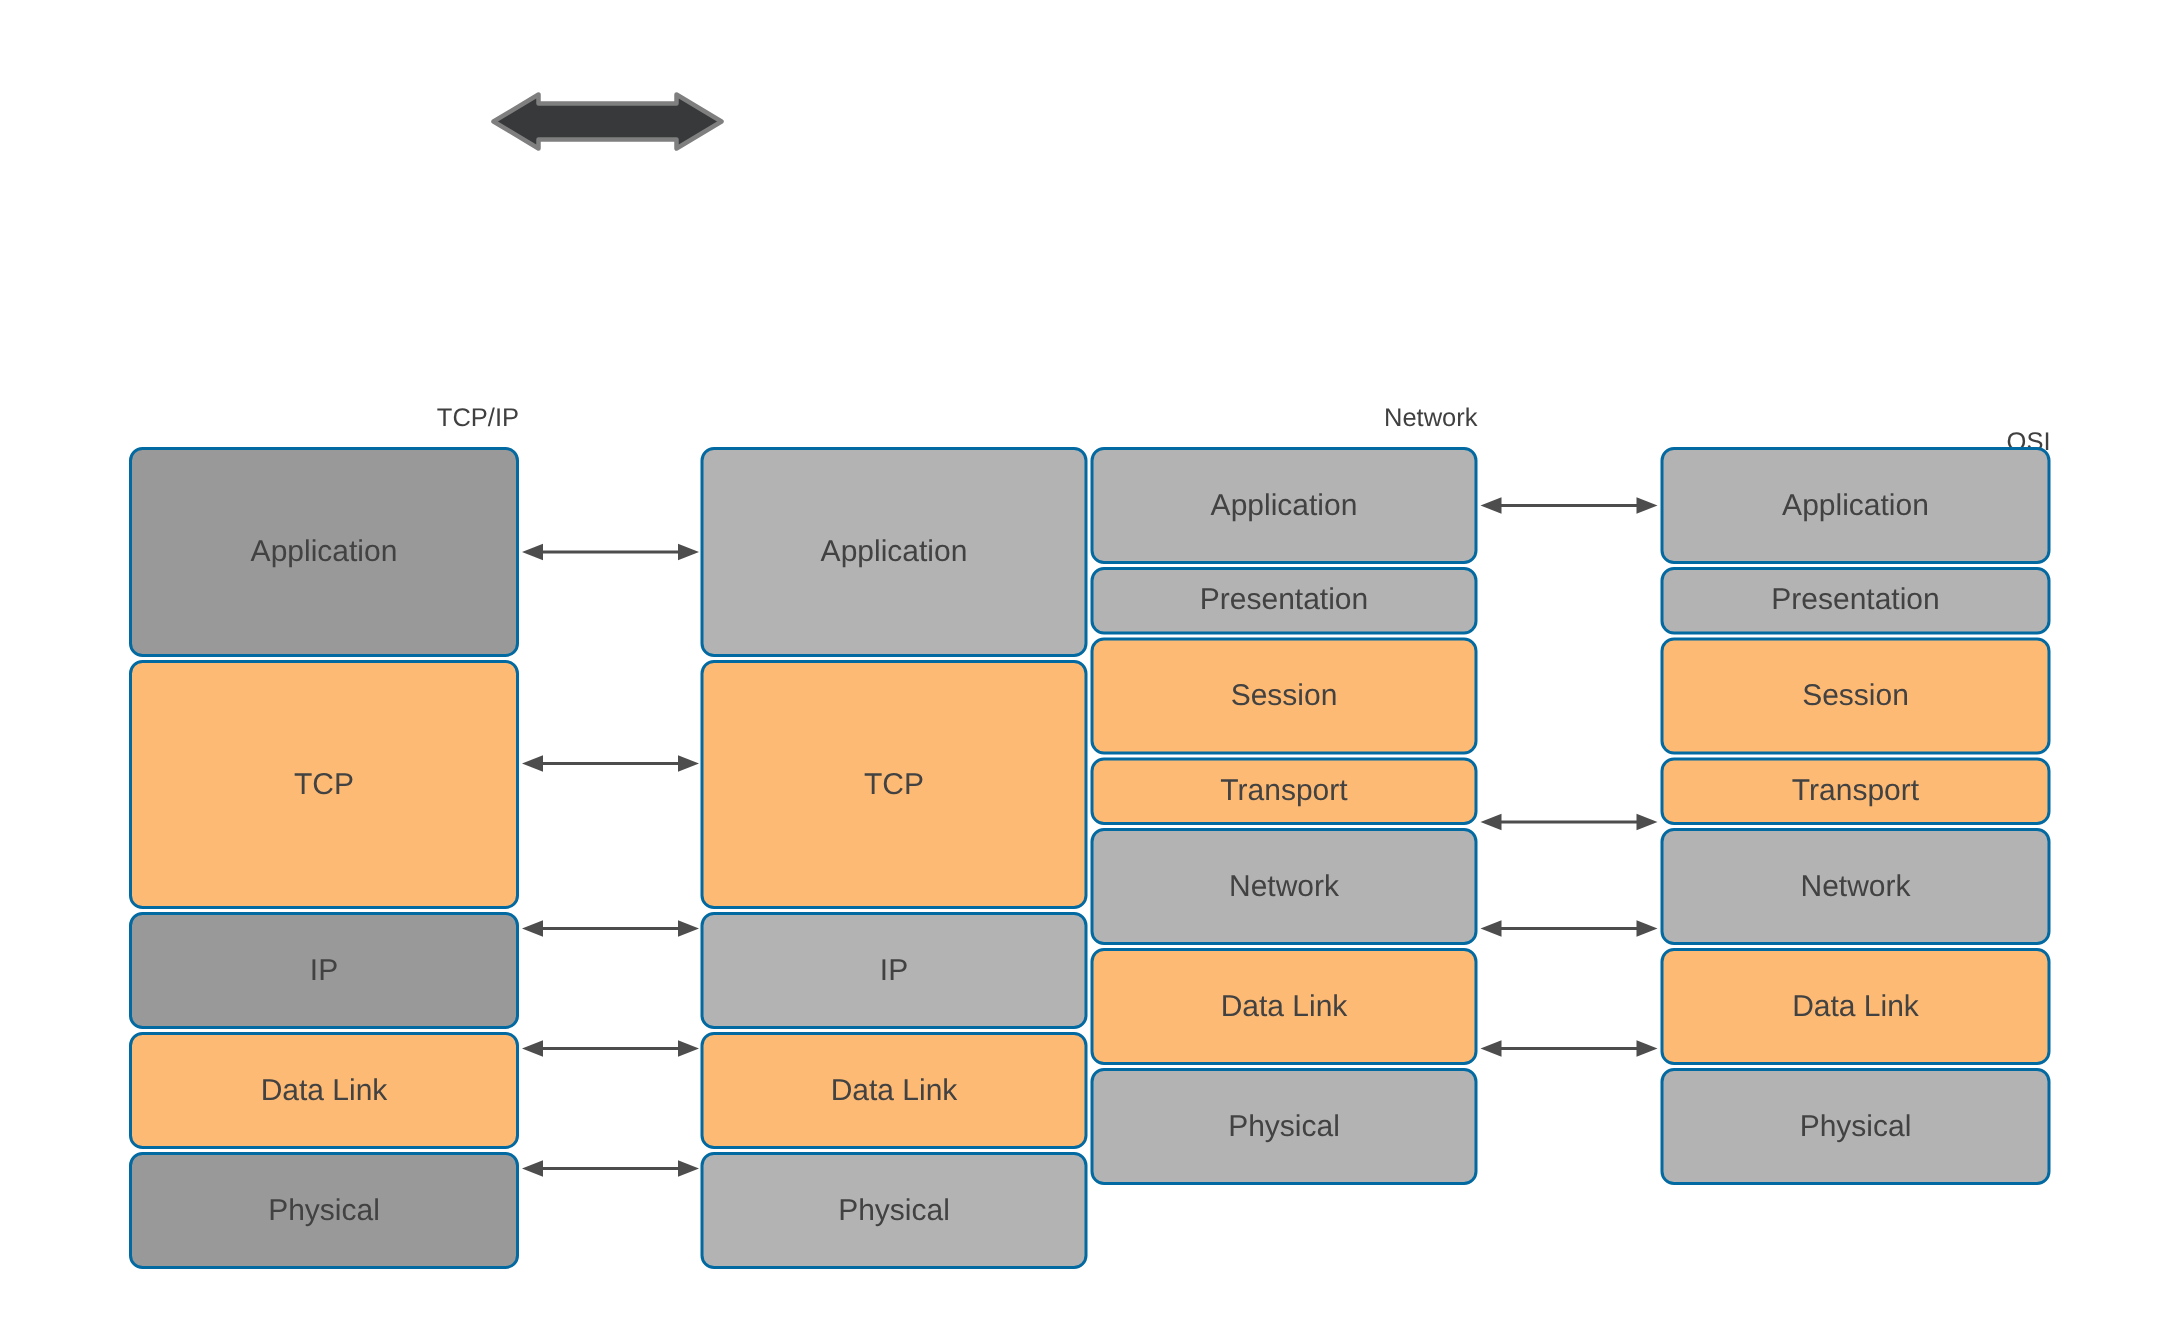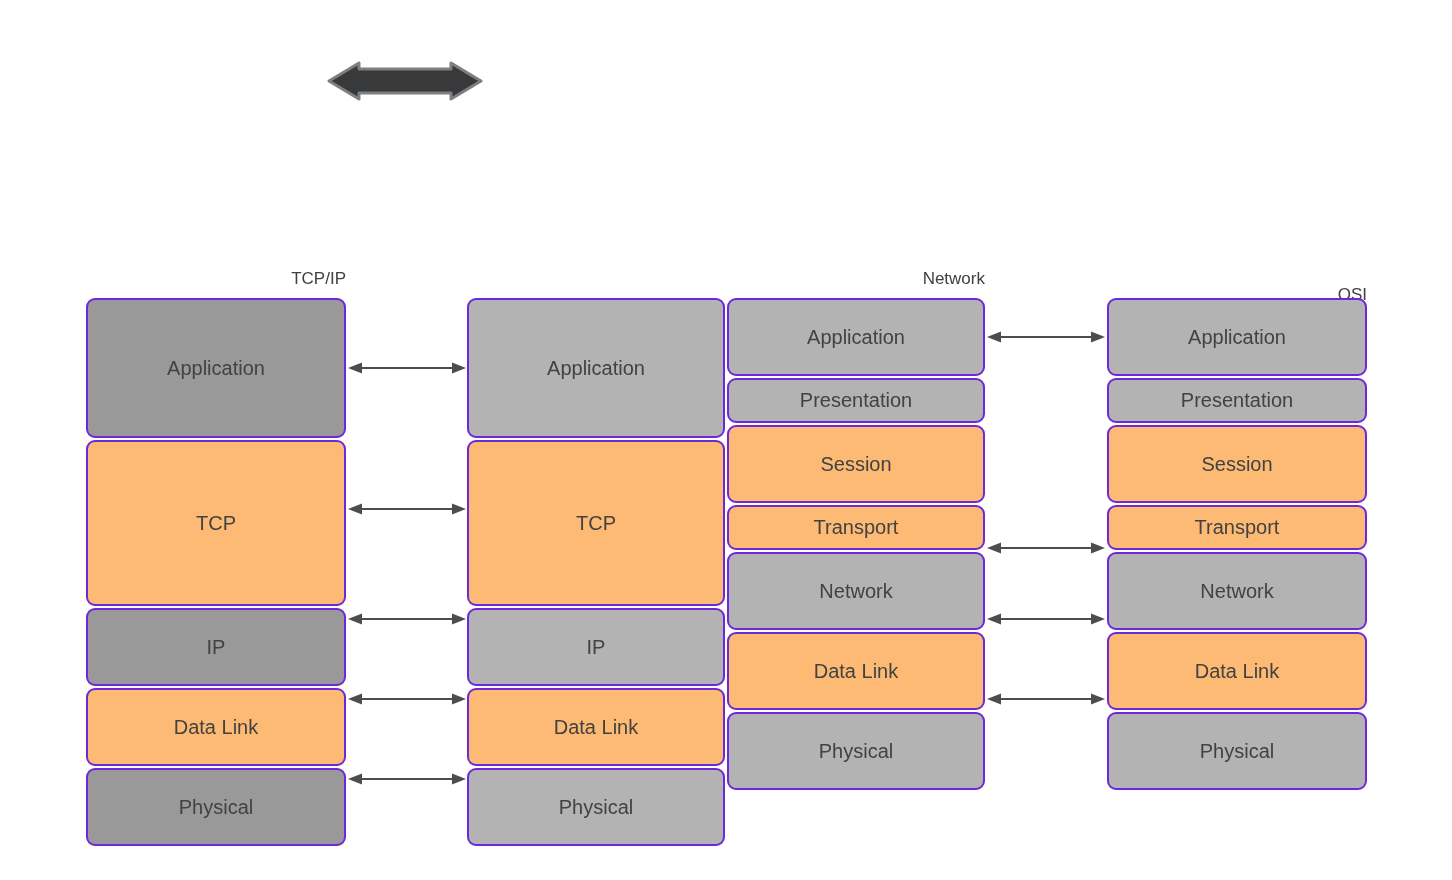--- a/index.html
+++ b/index.html
@@ -23,21 +23,21 @@
   .stack {
     position: absolute;
     top: 298px;
     display: flex;
     flex-direction: column;
     gap: 2px;
   }
   .layer {
     box-sizing: border-box;
     width: 100%;
-    border: 2px solid #6d28d9;
+    border: 2px solid #0369a1;
     border-radius: 9px;
     display: flex;
     align-items: center;
     justify-content: center;
     font-size: 20px;
     color: #424242;
     text-align: center;
   }
   .fill-dark  { background: #999999; }
   .fill-light { background: #b3b3b3; }

